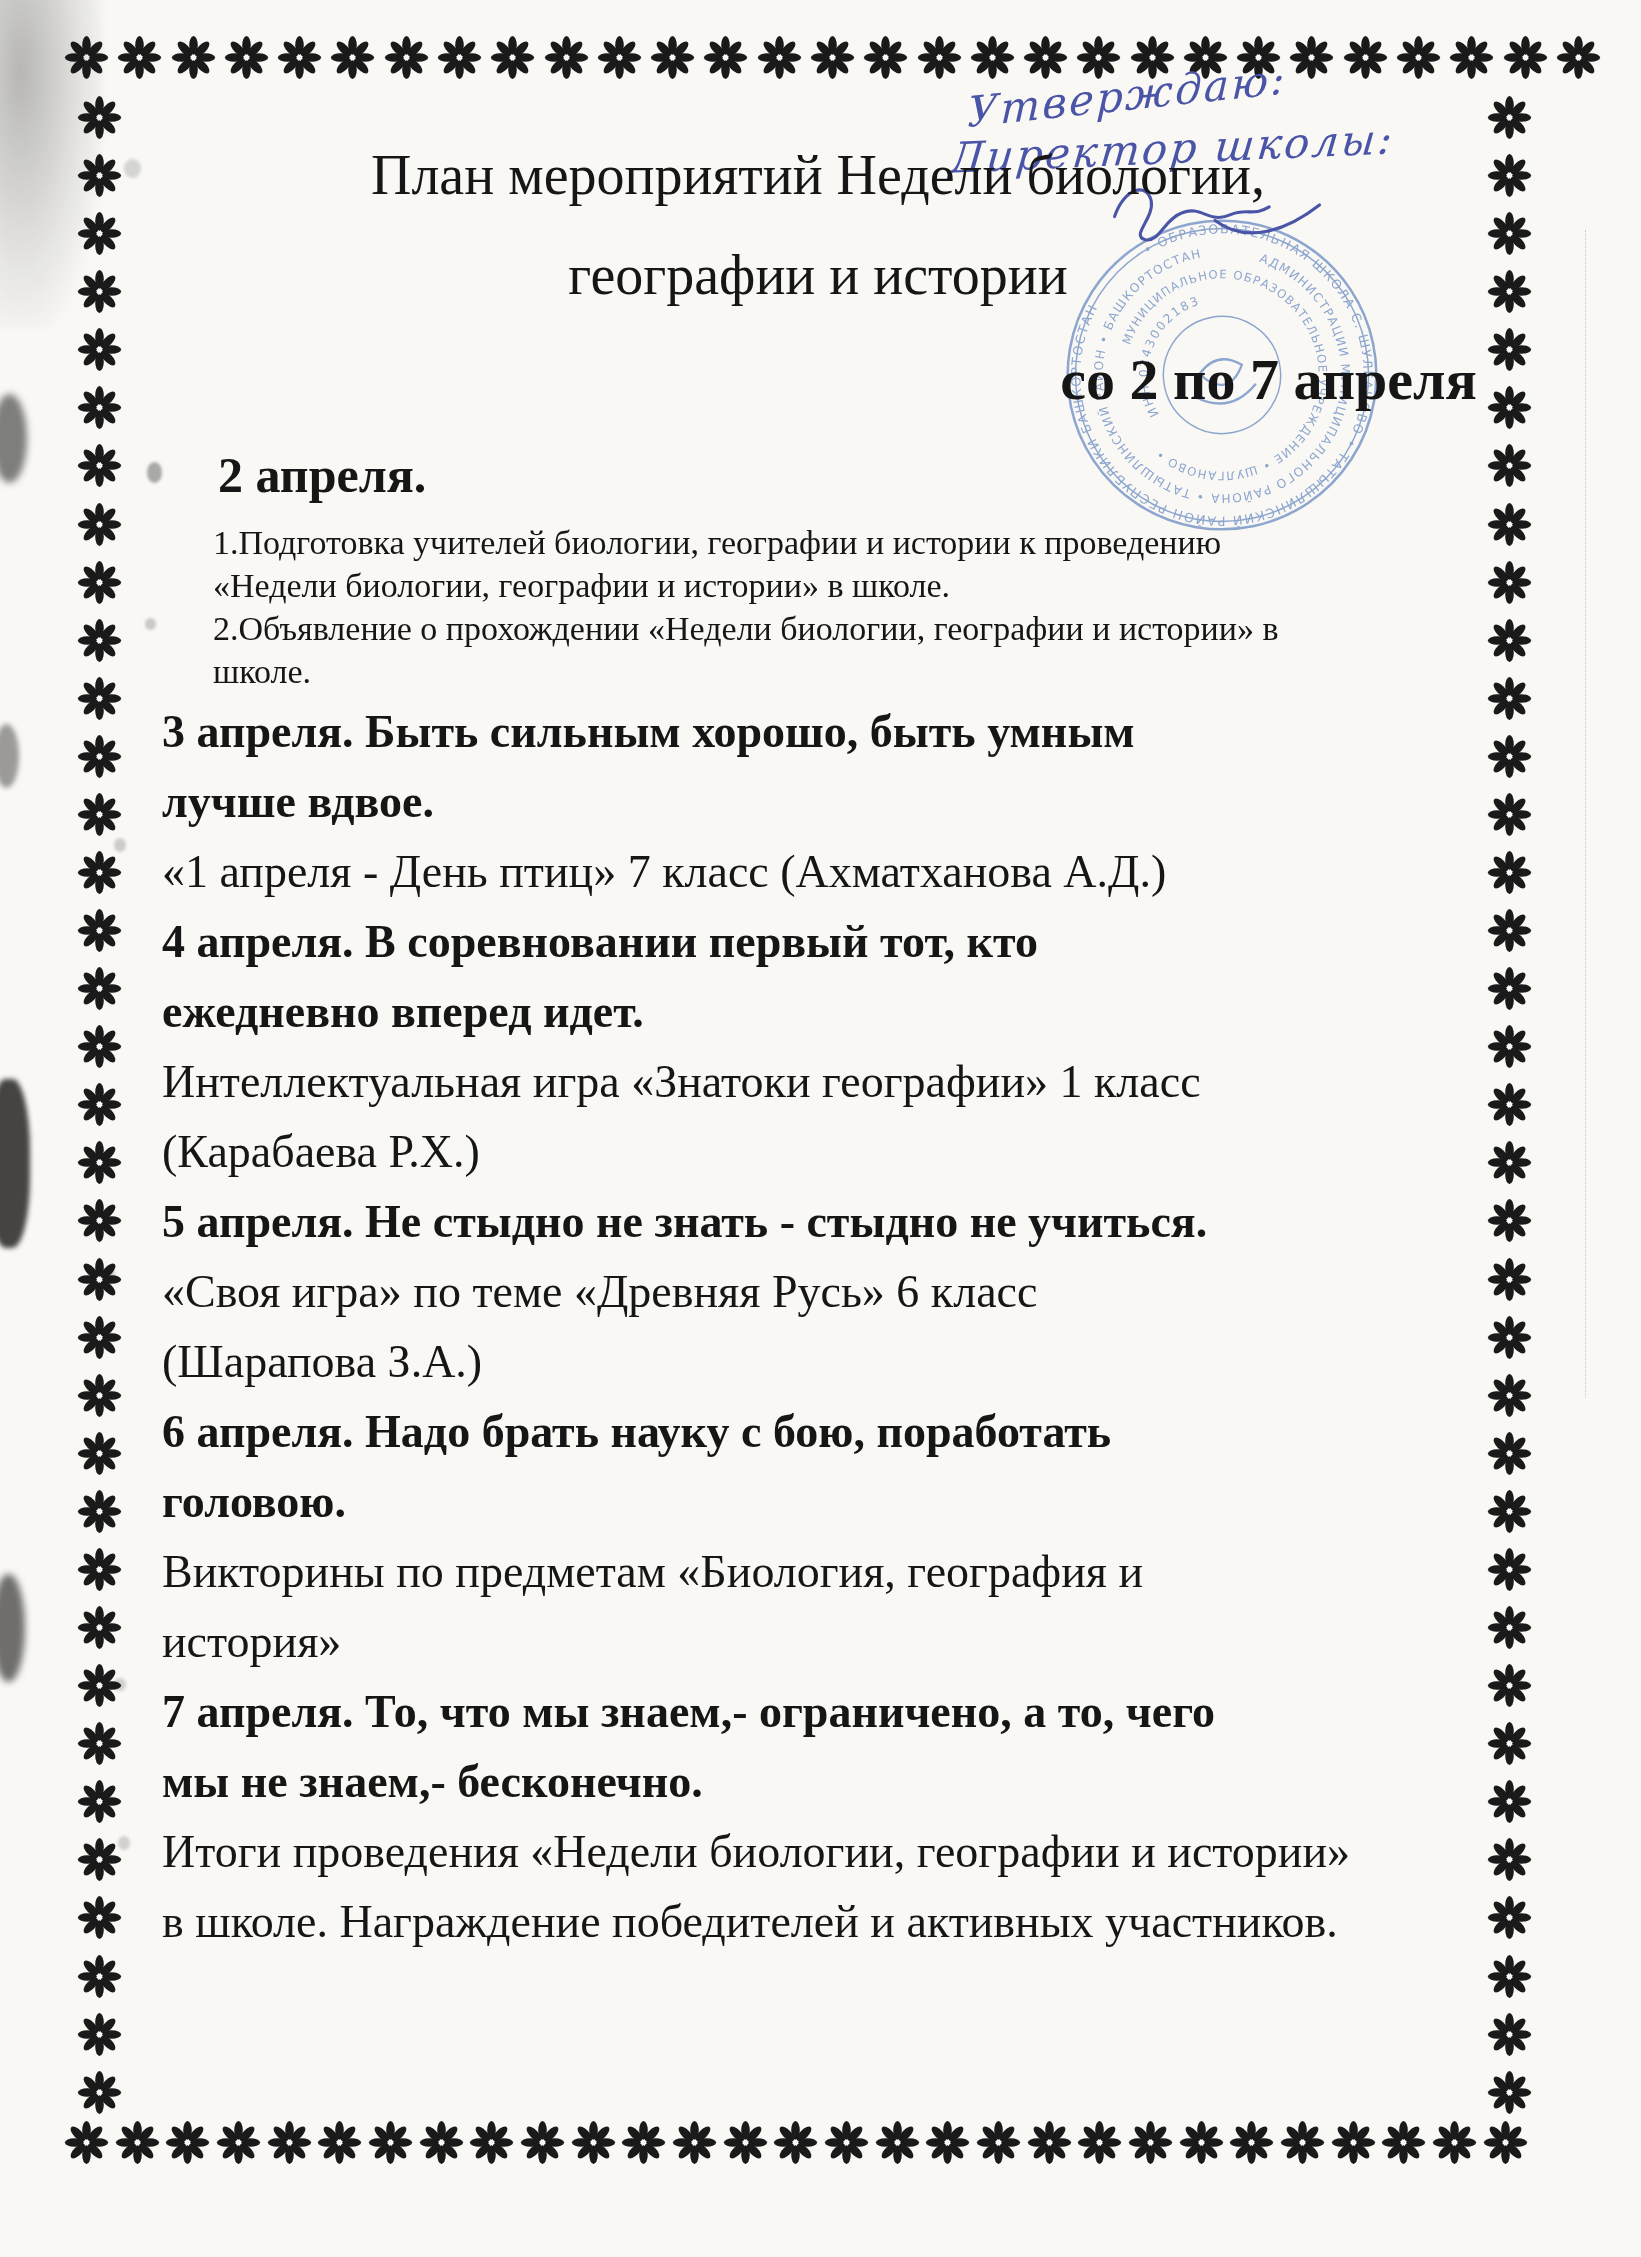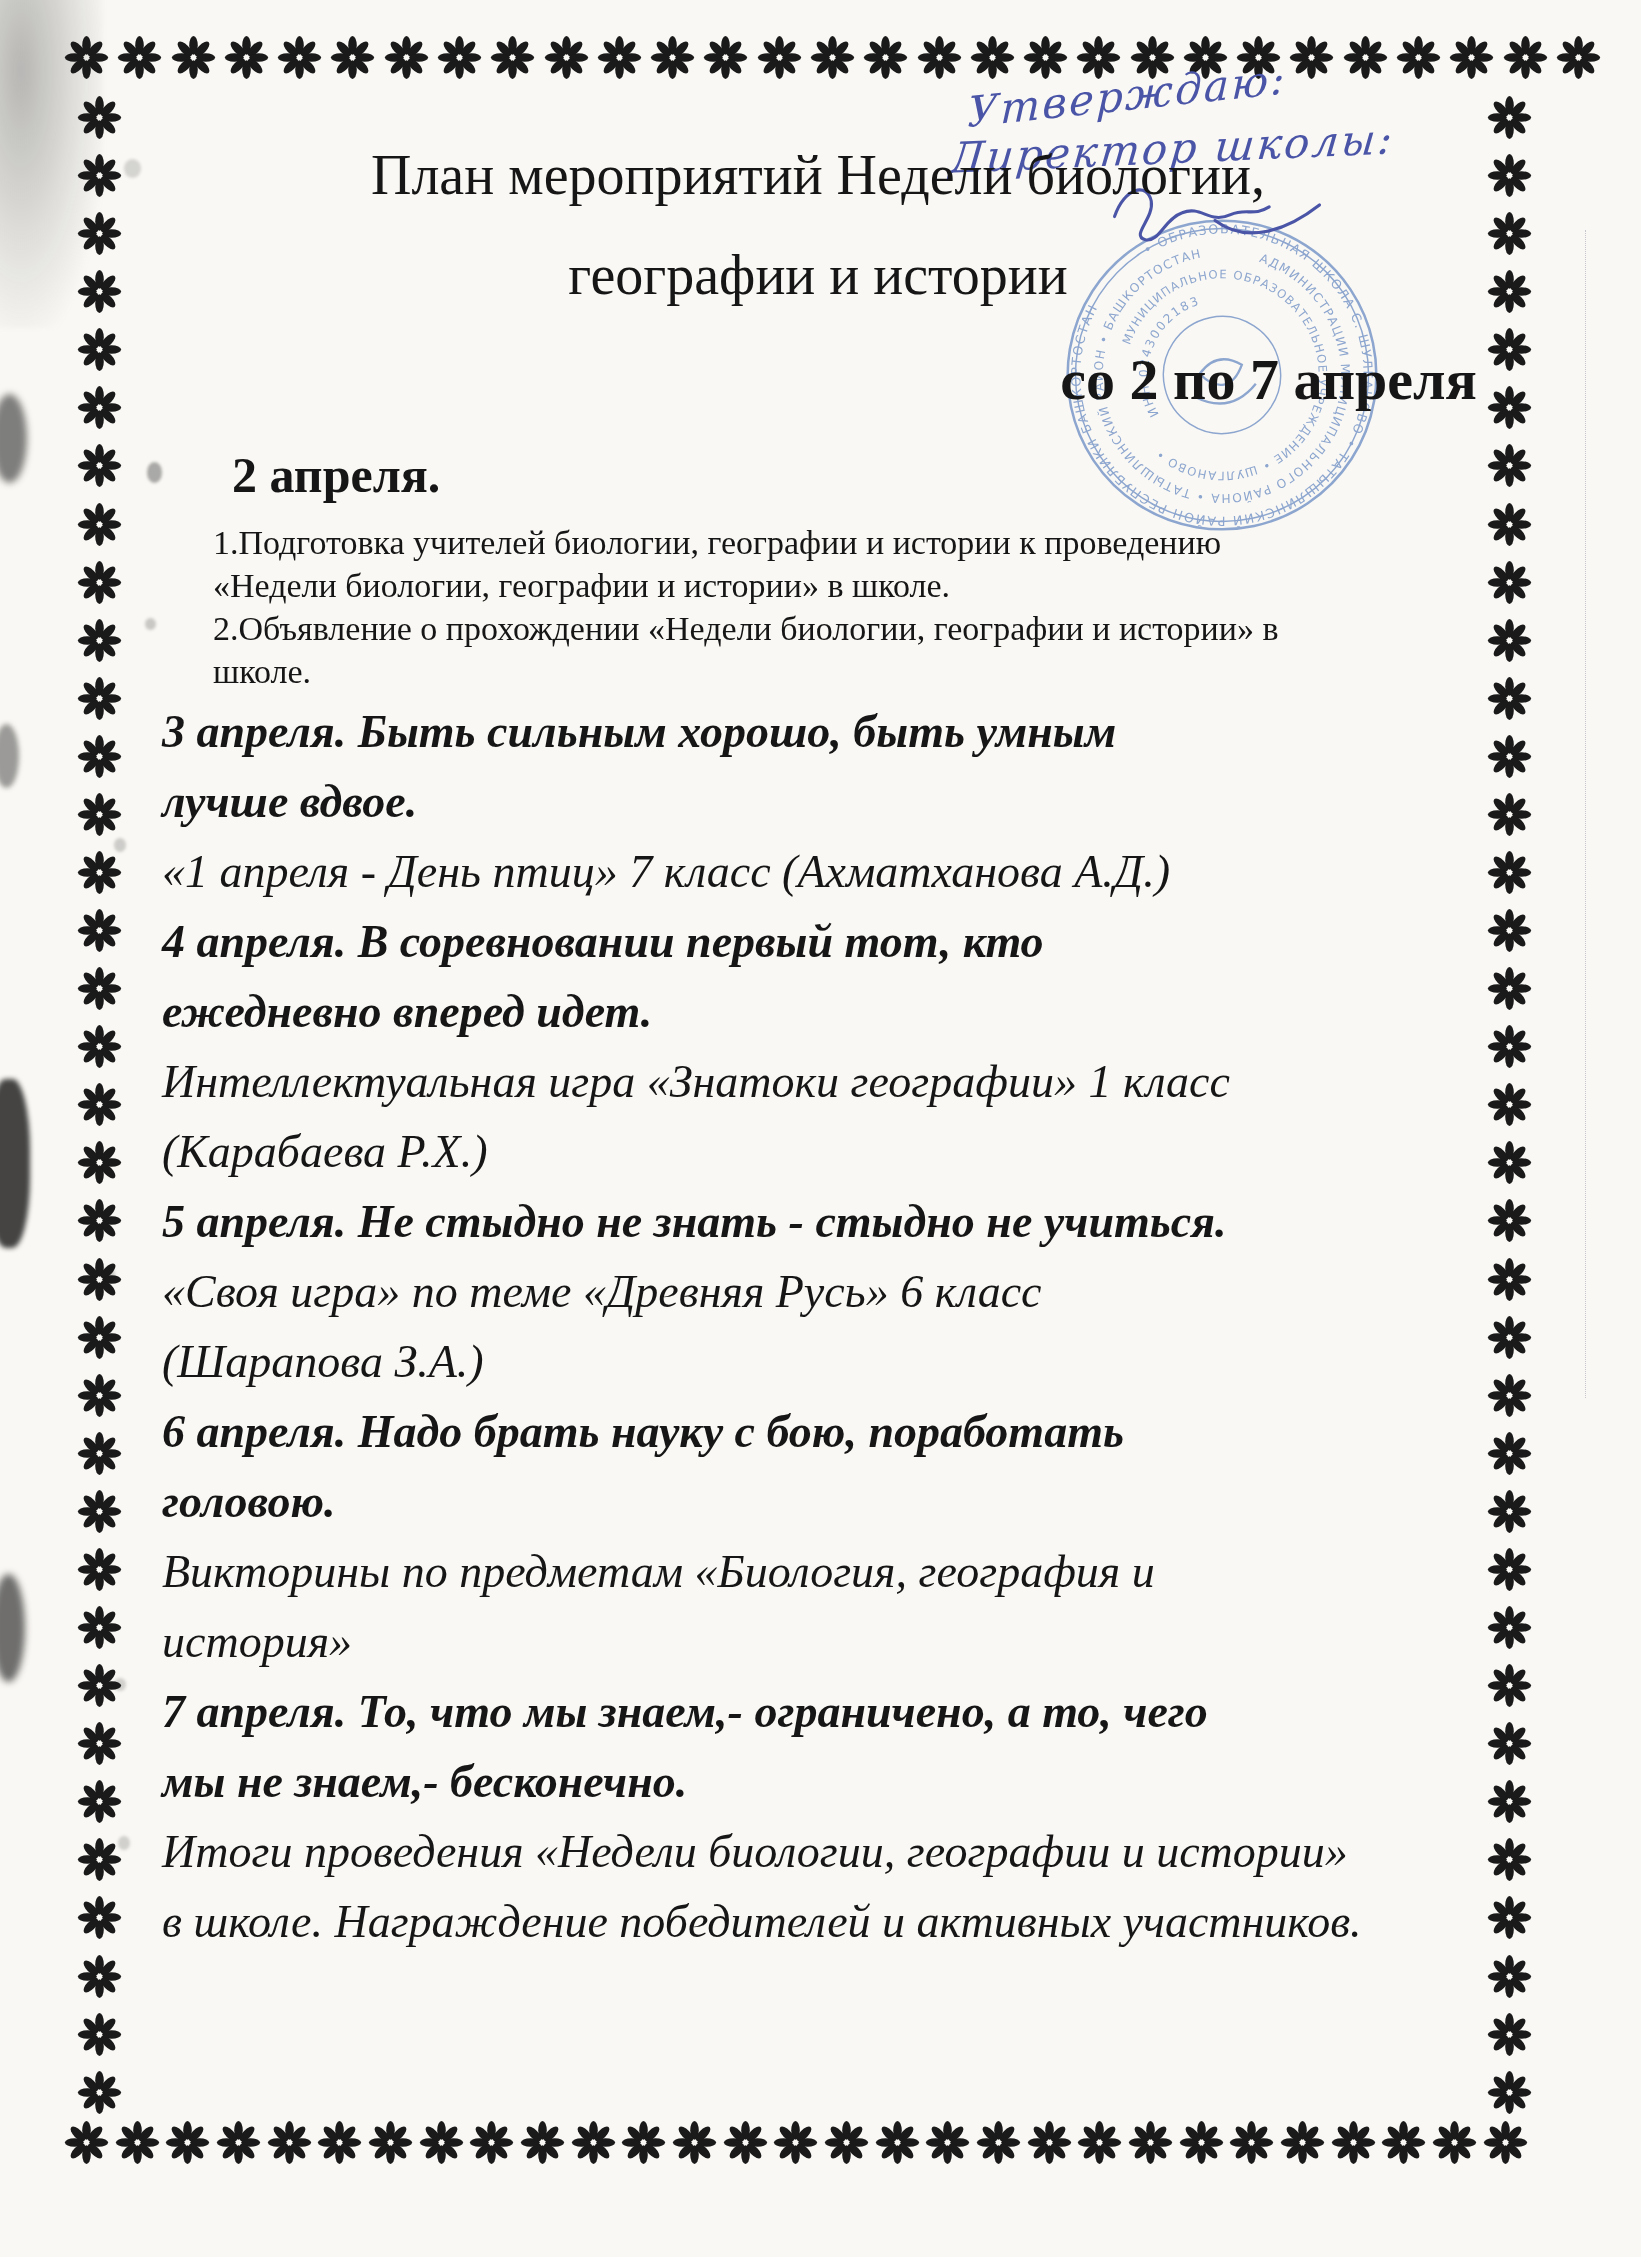--- a/index.html
+++ b/index.html
@@ -46,24 +46,24 @@
     opacity:.85;mix-blend-mode:multiply;transform:rotate(-12deg);}
   .stamp text{font-family:"DejaVu Sans",sans-serif;}
 
   
   .title-line{position:absolute;left:159px;width:1318px;text-align:center;font-weight:400;
     font-size:56px;line-height:1;white-space:nowrap;z-index:6;}
   .t1{top:147px;}
   .t2{top:247px;}
   .subtitle{position:absolute;left:159px;width:1318px;text-align:right;font-weight:700;
     font-size:58px;top:346px;z-index:6;}
-  .day-heading{position:absolute;left:232px;top:446px;font-size:50px;font-weight:700;z-index:6;}
+  .day-heading{position:absolute;left:218px;top:446px;font-size:50px;font-weight:700;z-index:6;}
   .intro{position:absolute;left:180px;top:521px;width:1294px;font-size:34px;line-height:43px;z-index:6;margin-left:33px;}
   .schedule{position:absolute;left:162px;top:697px;width:1352px;font-size:46px;line-height:70px;z-index:6;}
-  .line{white-space:nowrap;font-weight:400;font-style:italic;}
+  .line{white-space:nowrap;font-weight:400;}
   .line[data-w="bold"]{font-weight:700;}
 </style>
 </head>
 <body>
 
 <svg width="0" height="0" style="position:absolute" aria-hidden="true">
   <defs>
     <g id="flower8" fill="currentColor">
       <ellipse cx="50" cy="23" rx="9.5" ry="21"></ellipse>
       <ellipse cx="50" cy="23" rx="9.5" ry="21" transform="rotate(45 50 50)"></ellipse>

